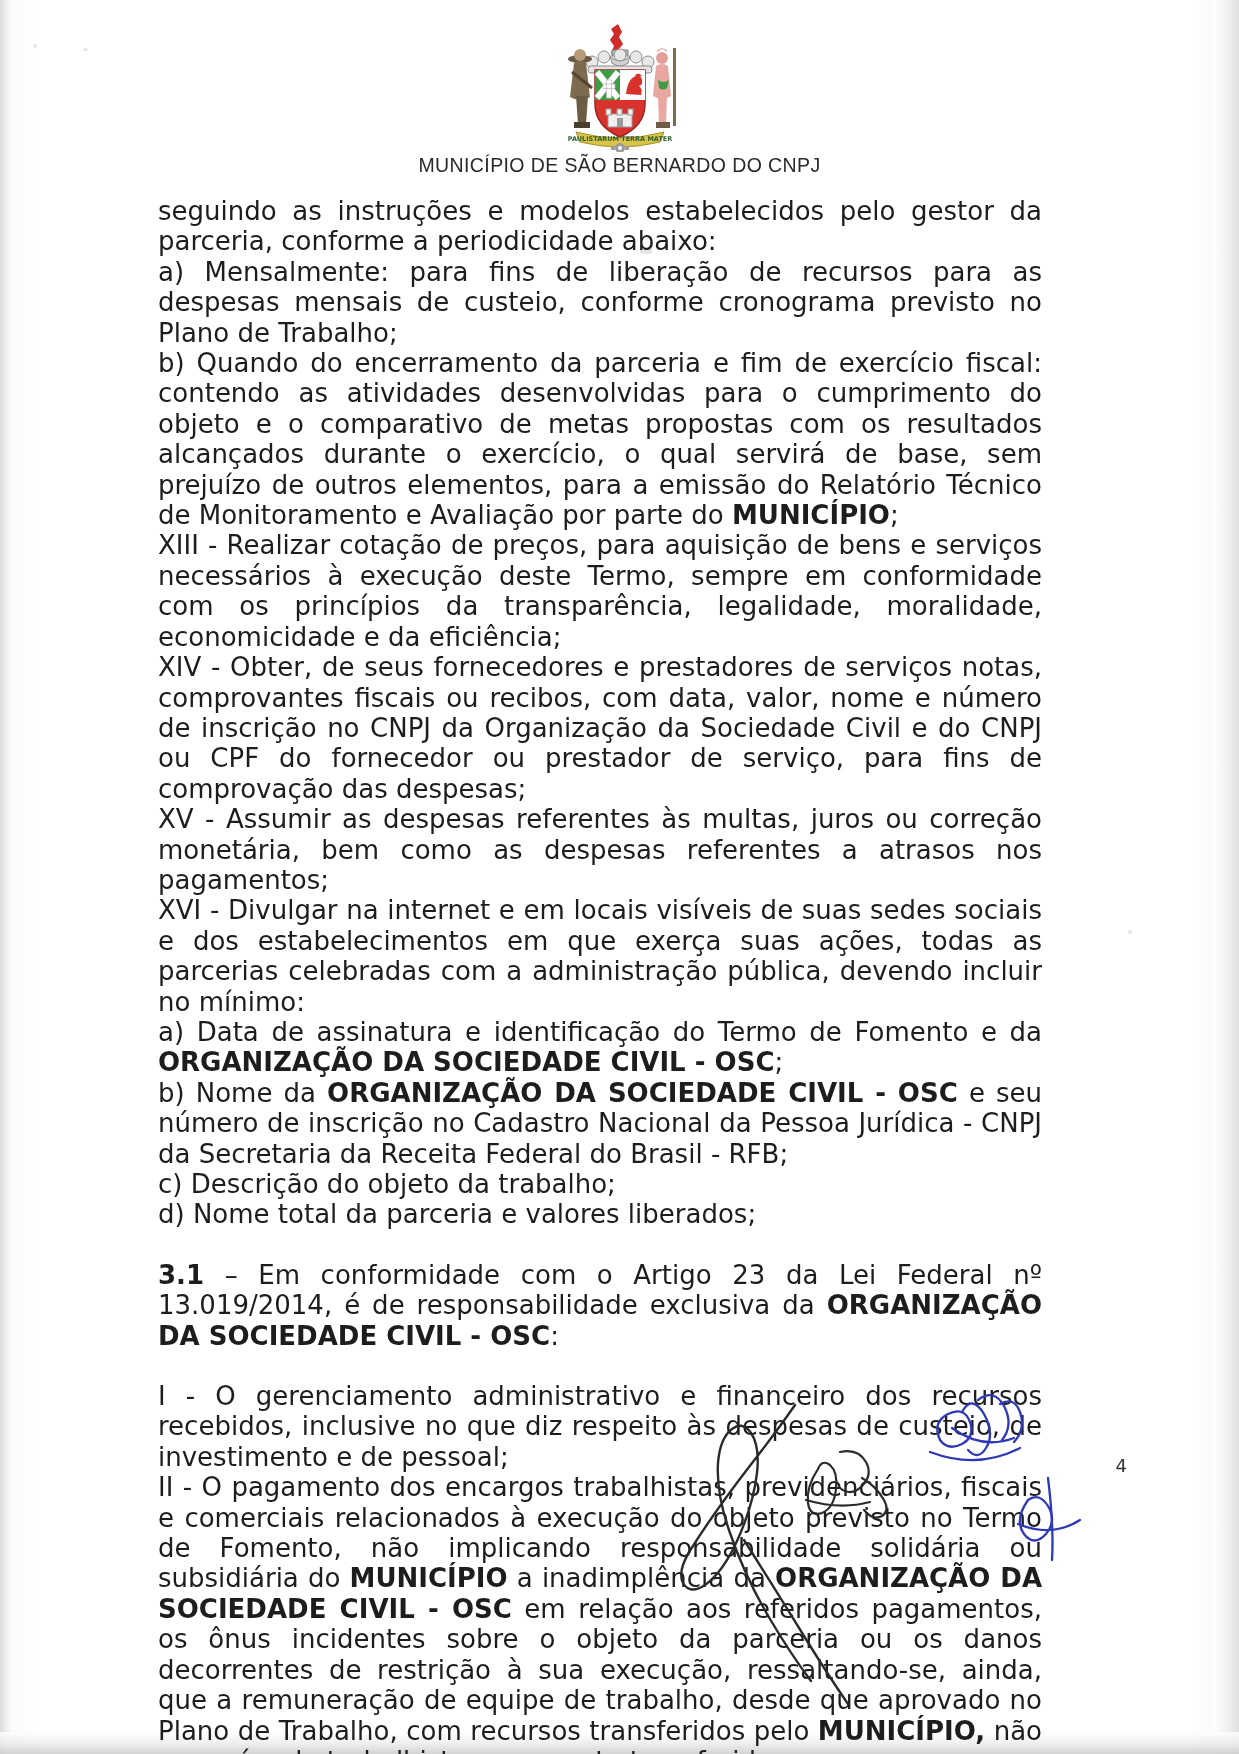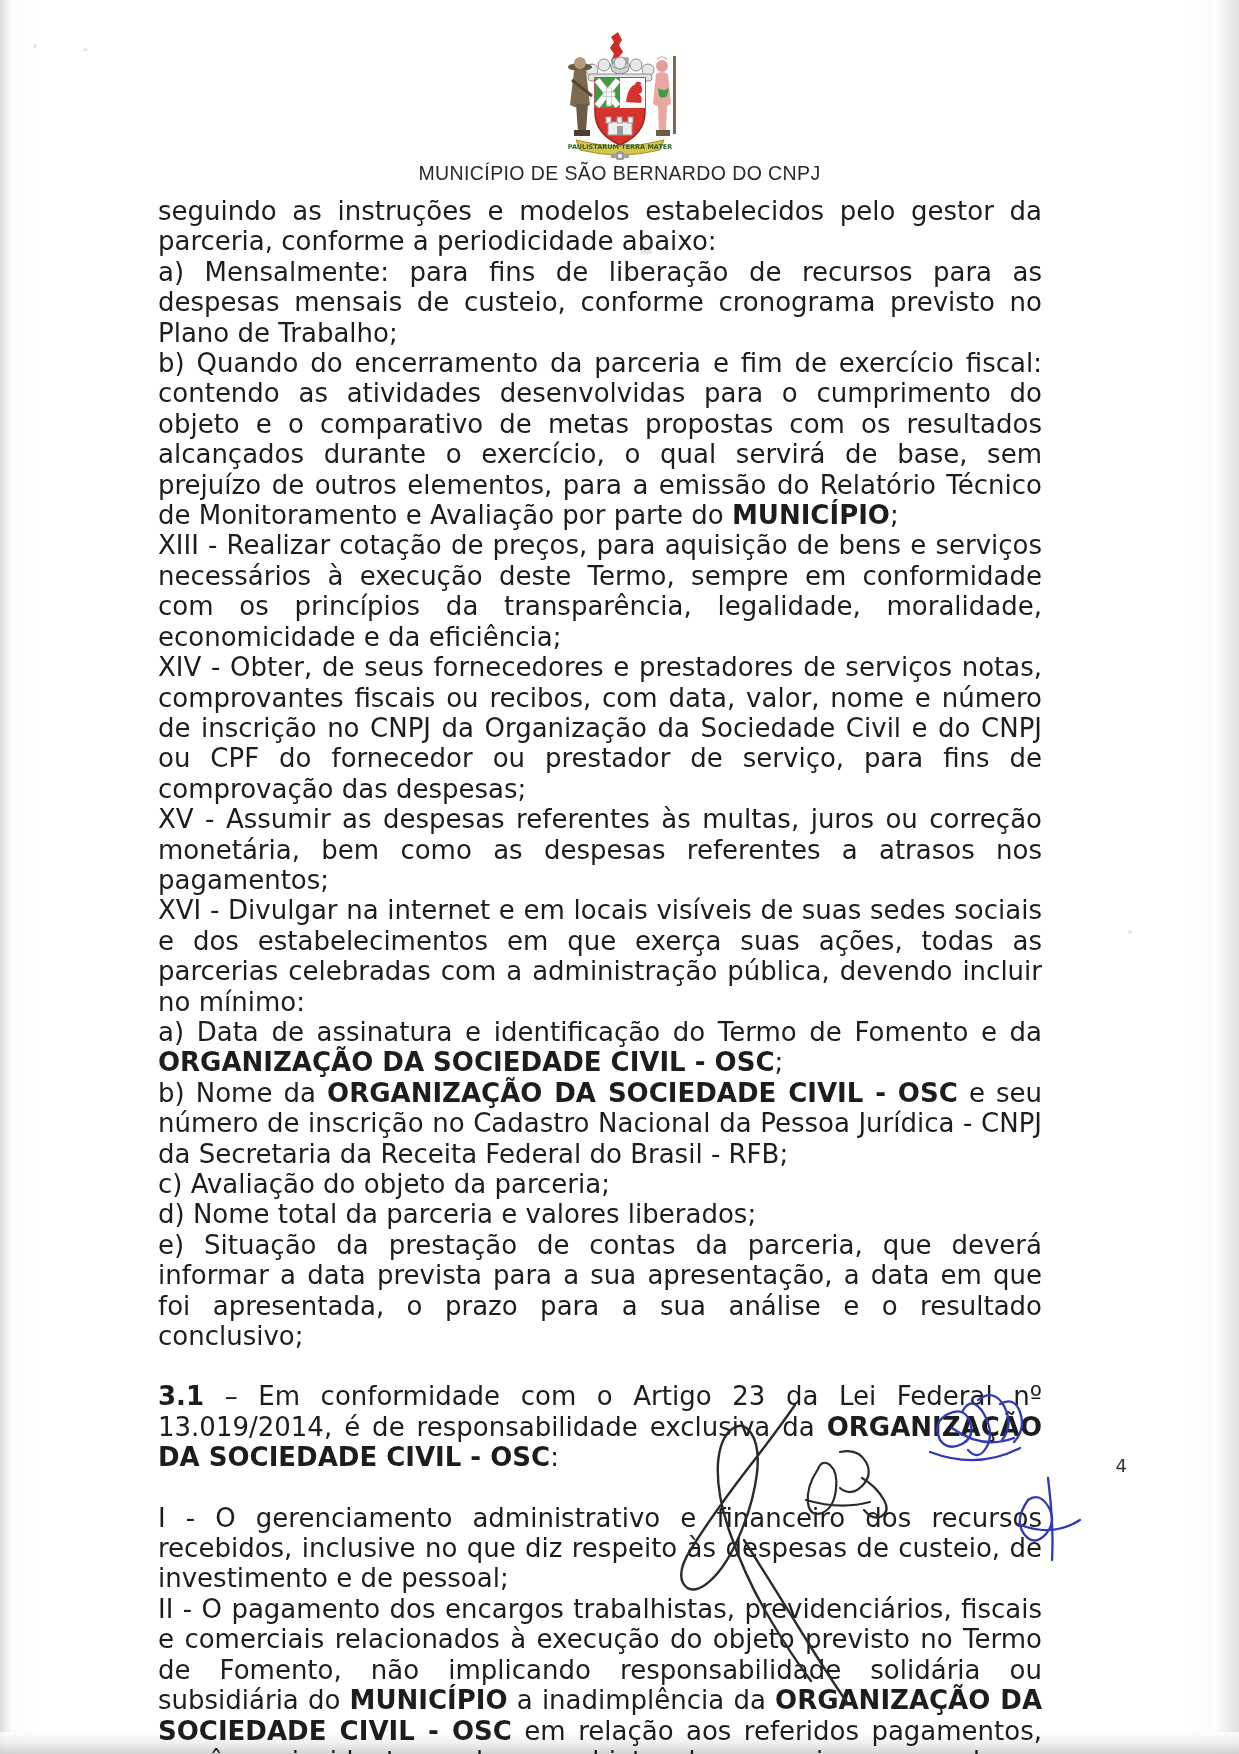--- a/index.html
+++ b/index.html
@@ -28,21 +28,21 @@
     opacity:.85;
   }
   .scan-edge-bottom{
     position:absolute; left:0; bottom:0; width:100%; height:22px;
     background:linear-gradient(to top,#cfcfcf,#ebebeb 45%,#ffffff);
     opacity:.9;
   }
   .speck{ position:absolute; background:#cfcfcf; border-radius:50%; opacity:.55; }
 
   
-  .header { position:absolute; left:0; top:16px; width:100%; text-align:center; }
+  .header { position:absolute; left:0; top:8px; width:100%; text-align:center; }
   .crest { margin:14px auto 0; width:136px; height:130px; position:relative; }
   .crest svg{ display:block; }
   .org-title {
     margin-top:2px;
     font-size:19.5px;
     letter-spacing:.4px;
     color:#2a2a2a;
     font-family:"Liberation Sans", sans-serif;
   }
 
@@ -163,23 +163,22 @@
   <div class="body-wrap" id="body-wrap">
       <p class="para last-left"><span>seguindo as instruções e modelos estabelecidos pelo gestor da parceria, conforme a periodicidade abaixo:</span></p>
       <p class="para last-left"><span>a) Mensalmente: para fins de liberação de recursos para as despesas mensais de custeio, conforme cronograma previsto no Plano de Trabalho;</span></p>
       <p class="para last-left"><span>b) Quando do encerramento da parceria e fim de exercício fiscal: contendo as atividades desenvolvidas para o cumprimento do objeto e o comparativo de metas propostas com os resultados alcançados durante o exercício, o qual servirá de base, sem prejuízo de outros elementos, para a emissão do Relatório Técnico de Monitoramento e Avaliação por parte do </span><b>MUNICÍPIO</b><span>;</span></p>
       <p class="para last-left"><span>XIII - Realizar cotação de preços, para aquisição de bens e serviços necessários à execução deste Termo, sempre em conformidade com os princípios da transparência, legalidade, moralidade, economicidade e da eficiência;</span></p>
       <p class="para last-left"><span>XIV - Obter, de seus fornecedores e prestadores de serviços notas, comprovantes fiscais ou recibos, com data, valor, nome e número de inscrição no CNPJ da Organização da Sociedade Civil e do CNPJ ou CPF do fornecedor ou prestador de serviço, para fins de comprovação das despesas;</span></p>
       <p class="para last-left"><span>XV - Assumir as despesas referentes às multas, juros ou correção monetária, bem como as despesas referentes a atrasos nos pagamentos;</span></p>
       <p class="para last-left"><span>XVI - Divulgar na internet e em locais visíveis de suas sedes sociais e dos estabelecimentos em que exerça suas ações, todas as parcerias celebradas com a administração pública, devendo incluir no mínimo:</span></p>
       <p class="para last-left"><span>a) Data de assinatura e identificação do Termo de Fomento e da </span><b>ORGANIZAÇÃO DA SOCIEDADE CIVIL - OSC</b><span>;</span></p>
       <p class="para last-left"><span>b) Nome da </span><b>ORGANIZAÇÃO DA SOCIEDADE CIVIL - OSC</b><span> e seu número de inscrição no Cadastro Nacional da Pessoa Jurídica - CNPJ da Secretaria da Receita Federal do Brasil - RFB;</span></p>
-      <p class="para last-left"><span>c) Avaliação do objeto da parceria;</span></p>
+      <p class="para last-left"><span>c) Descrição do objeto da trabalho;</span></p>
       <p class="para last-left"><span>d) Nome total da parceria e valores liberados;</span></p>
-      <p class="para last-left"><span>e) Situação da prestação de contas da parceria, que deverá informar a data prevista para a sua apresentação, a data em que foi apresentada, o prazo para a sua análise e o resultado conclusivo;</span></p>
       <p class="para gap-before last-left"><b>3.1</b><span> – Em conformidade com o Artigo 23 da Lei Federal nº 13.019/2014, é de responsabilidade exclusiva da </span><b>ORGANIZAÇÃO DA SOCIEDADE CIVIL - OSC</b><span>:</span></p>
       <p class="para gap-before last-left"><span>I - O gerenciamento administrativo e financeiro dos recursos recebidos, inclusive no que diz respeito às despesas de custeio, de investimento e de pessoal;</span></p>
       <p class="para last-left"><span>II - O pagamento dos encargos trabalhistas, previdenciários, fiscais e comerciais relacionados à execução do objeto previsto no Termo de Fomento, não implicando responsabilidade solidária ou subsidiária do </span><b>MUNICÍPIO</b><span> a inadimplência da </span><b>ORGANIZAÇÃO DA SOCIEDADE CIVIL - OSC</b><span> em relação aos referidos pagamentos, os ônus incidentes sobre o objeto da parceria ou os danos decorrentes de restrição à sua execução, ressaltando-se, ainda, que a remuneração de equipe de trabalho, desde que aprovado no Plano de Trabalho, com recursos transferidos pelo </span><b>MUNICÍPIO,</b><span> não gera vínculo trabalhista com o ente transferidor.</span></p>
     </div>
 
   <div class="sig-layer">
     <svg width="1239" height="1754" viewBox="0 0 1239 1754">
 
       <g fill="none" stroke="#2b2b2b" stroke-width="2.4" stroke-linecap="round">
         <path d="M795 1405 q-18 26 -46 62 q-34 44 -58 82 q-14 22 -8 34 q7 12 22 2 q18 -13 32 -44 q16 -35 20 -68 q3 -27 -6 -40 q-8 -12 -19 -4 q-12 9 -14 34 q-2 30 12 70 q16 46 40 86 q20 34 41 62"></path>

